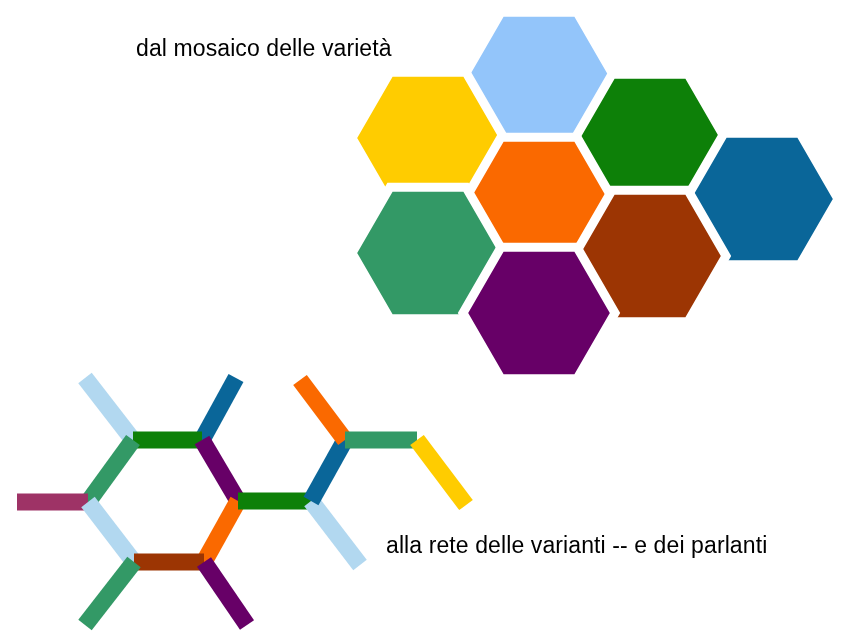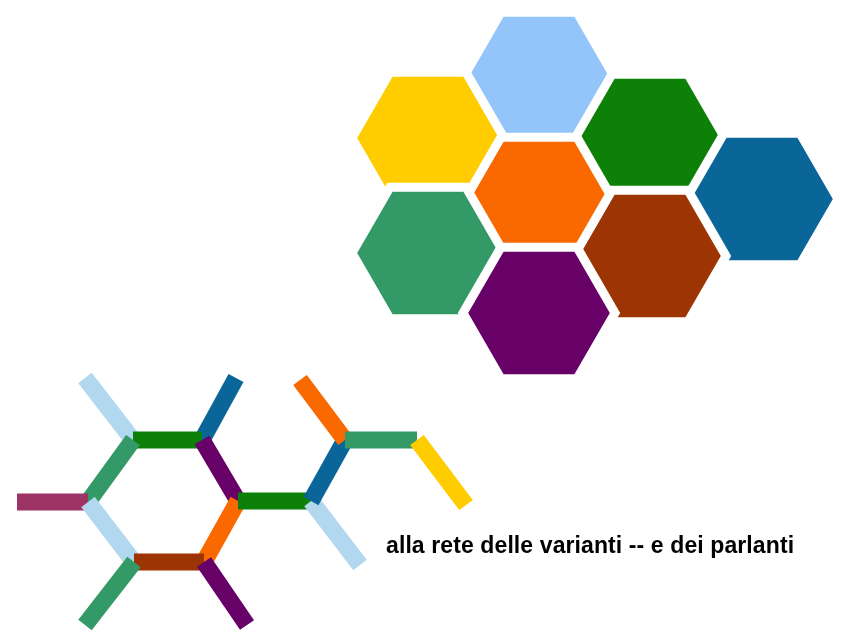--- a/index.html
+++ b/index.html
@@ -28,21 +28,20 @@
     white-space: nowrap;
     letter-spacing: 0.1px;
   }
   #caption-mosaico {
     left: 136px;
     top: 36px;
   }
   #caption-rete {
     left: 386px;
     top: 533px;
-    font-weight: bold;
   }
   svg.layer {
     position: absolute;
     left: 0;
     top: 0;
     width: 858px;
     height: 643px;
     display: block;
   }
 </style>
@@ -75,16 +74,17 @@
       <line x1="134" y1="562" x2="85" y2="625" stroke="#339966" stroke-width="17" stroke-linecap="butt"></line>
       <line x1="204" y1="562" x2="247" y2="625" stroke="#670067" stroke-width="17" stroke-linecap="butt"></line>
       <line x1="238" y1="501" x2="311" y2="501" stroke="#0D8008" stroke-width="17" stroke-linecap="butt"></line>
       <line x1="311" y1="501" x2="360" y2="565" stroke="#B2D8F0" stroke-width="17" stroke-linecap="butt"></line>
       <line x1="311" y1="501" x2="345" y2="440" stroke="#0A6699" stroke-width="17" stroke-linecap="butt"></line>
       <line x1="345" y1="440" x2="300" y2="380" stroke="#FA6900" stroke-width="17" stroke-linecap="butt"></line>
       <line x1="345" y1="440" x2="417" y2="440" stroke="#339966" stroke-width="17" stroke-linecap="butt"></line>
       <line x1="417" y1="440" x2="466" y2="505" stroke="#FFCC00" stroke-width="17" stroke-linecap="butt"></line>
     </svg>
 
+  <div class="caption" id="caption-mosaico">dal mosaico delle varietà</div>
 
   <div class="caption" id="caption-rete">alla rete delle varianti -- e dei parlanti</div>
 
 </div>
 
 </body></html>

